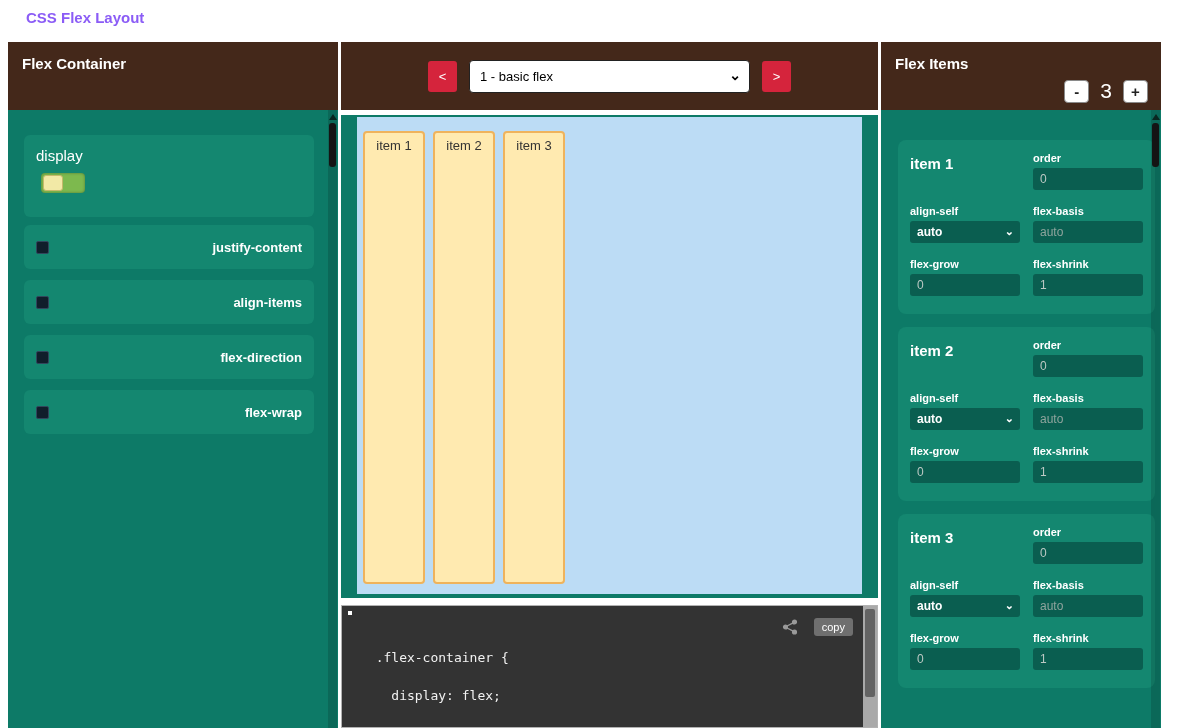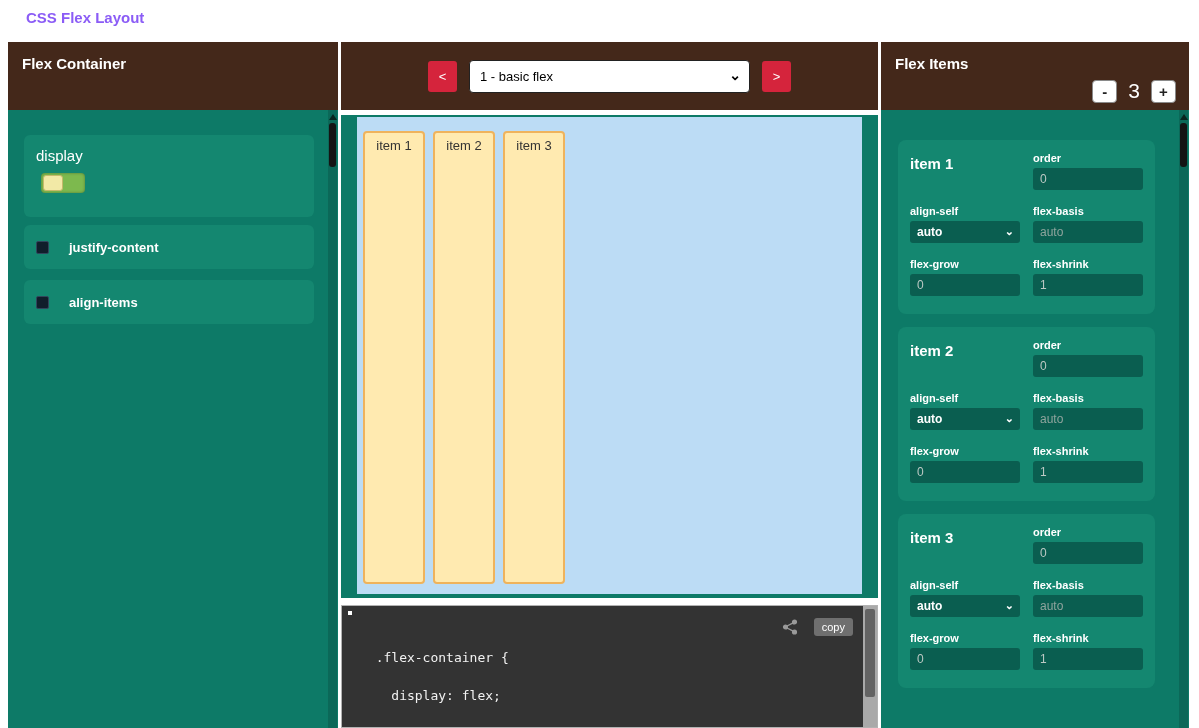--- a/index.html
+++ b/index.html
@@ -5,42 +5,42 @@
   * { margin:0; padding:0; box-sizing:border-box; }
   html,body { width:1199px; height:728px; }
   body { font-family:"Liberation Sans", sans-serif; background:#fff; position:relative; overflow:hidden; }
 
   .app-title { position:absolute; top:9px; left:26px; font-size:15px; font-weight:700; color:#8b5cf6; }
 
   .layout { position:absolute; top:42px; left:8px; width:1183px; height:686px; display:flex; gap:3px; }
   .col { display:flex; flex-direction:column; }
   .col-left  { width:330px; }
   .col-mid   { width:537px; }
-  .col-right { width:308px; }
+  .col-right { width:280px; }
 
   .panel-header { height:68px; flex:0 0 68px; background:#44281a; color:#fff; position:relative; }
   .panel-title  { position:absolute; top:13px; left:14px; font-size:15px; font-weight:700; }
 
   .panel-body { flex:1; background:#0d7a67; position:relative; overflow:hidden; }
 
   
   .left-body { padding:25px 0 0 16px; }
   .ctl-card { width:290px; background:#148770; border-radius:6px; }
   .display-card { padding:12px 12px 14px; margin-bottom:8px; }
   .ctl-label { color:#fff; font-weight:400; font-size:15px; }
   .toggle { margin:9px 0 10px 5px; width:44px; height:20px; background:#7db94e; border-radius:4px;
             position:relative; box-shadow:inset 0 0 3px rgba(0,0,0,.35); cursor:pointer; }
   .toggle-knob { position:absolute; left:2px; top:2px; width:20px; height:16px; background:#f2e9a6;
                  border:1px solid #c5b96a; border-radius:3px; }
   .radio-row { display:flex; align-items:center; gap:7px; margin-left:4px; }
   .radio { width:14px; height:14px; border-radius:50%; border:2px solid #1d6fe0; cursor:pointer;
            background:radial-gradient(circle at 50% 50%, #1d6fe0 0 3px, #fff 3px); }
   .radio-label { color:#fff; font-weight:700; font-size:13px; }
 
-  .prop-card { height:44px; display:flex; align-items:center; gap:20px; padding:0 12px; margin-bottom:11px; }
+  .prop-card { height:44px; display:flex; align-items:center; gap:20px; padding:0 12px; margin-bottom:11px;justify-content:space-between; }
   .checkbox { width:13px; height:13px; background:#101e2b; border:1px solid #31455c; border-radius:2px; cursor:pointer; flex:0 0 13px; }
   .prop-label { color:#fff; font-weight:700; font-size:13px; }
 
   
   .vscroll { position:absolute; top:0; right:1px; bottom:0; width:9px; background:rgba(0,0,0,0.14); }
   .vscroll .arr { width:0; height:0; margin:4px auto 3px; border-left:4px solid transparent;
                   border-right:4px solid transparent; border-bottom:6px solid #0a2620; }
   .vscroll .thumb { width:7px; height:44px; margin:0 auto; background:#141414; border-radius:3px; }
 
   
@@ -112,20 +112,28 @@
       </div>
 
       <div class="ctl-card prop-card">
         <span class="checkbox"></span>
         <span class="prop-label">justify-content</span>
       </div>
       <div class="ctl-card prop-card">
         <span class="checkbox"></span>
         <span class="prop-label">align-items</span>
       </div>
+      <div class="ctl-card prop-card">
+        <span class="checkbox"></span>
+        <span class="prop-label">flex-direction</span>
+      </div>
+      <div class="ctl-card prop-card">
+        <span class="checkbox"></span>
+        <span class="prop-label">flex-wrap</span>
+      </div>
 
       <div class="vscroll">
         <div class="arr"></div>
         <div class="thumb"></div>
       </div>
     </div>
   </section>
 
   <section class="col col-mid">
     <header class="panel-header mid-header">

